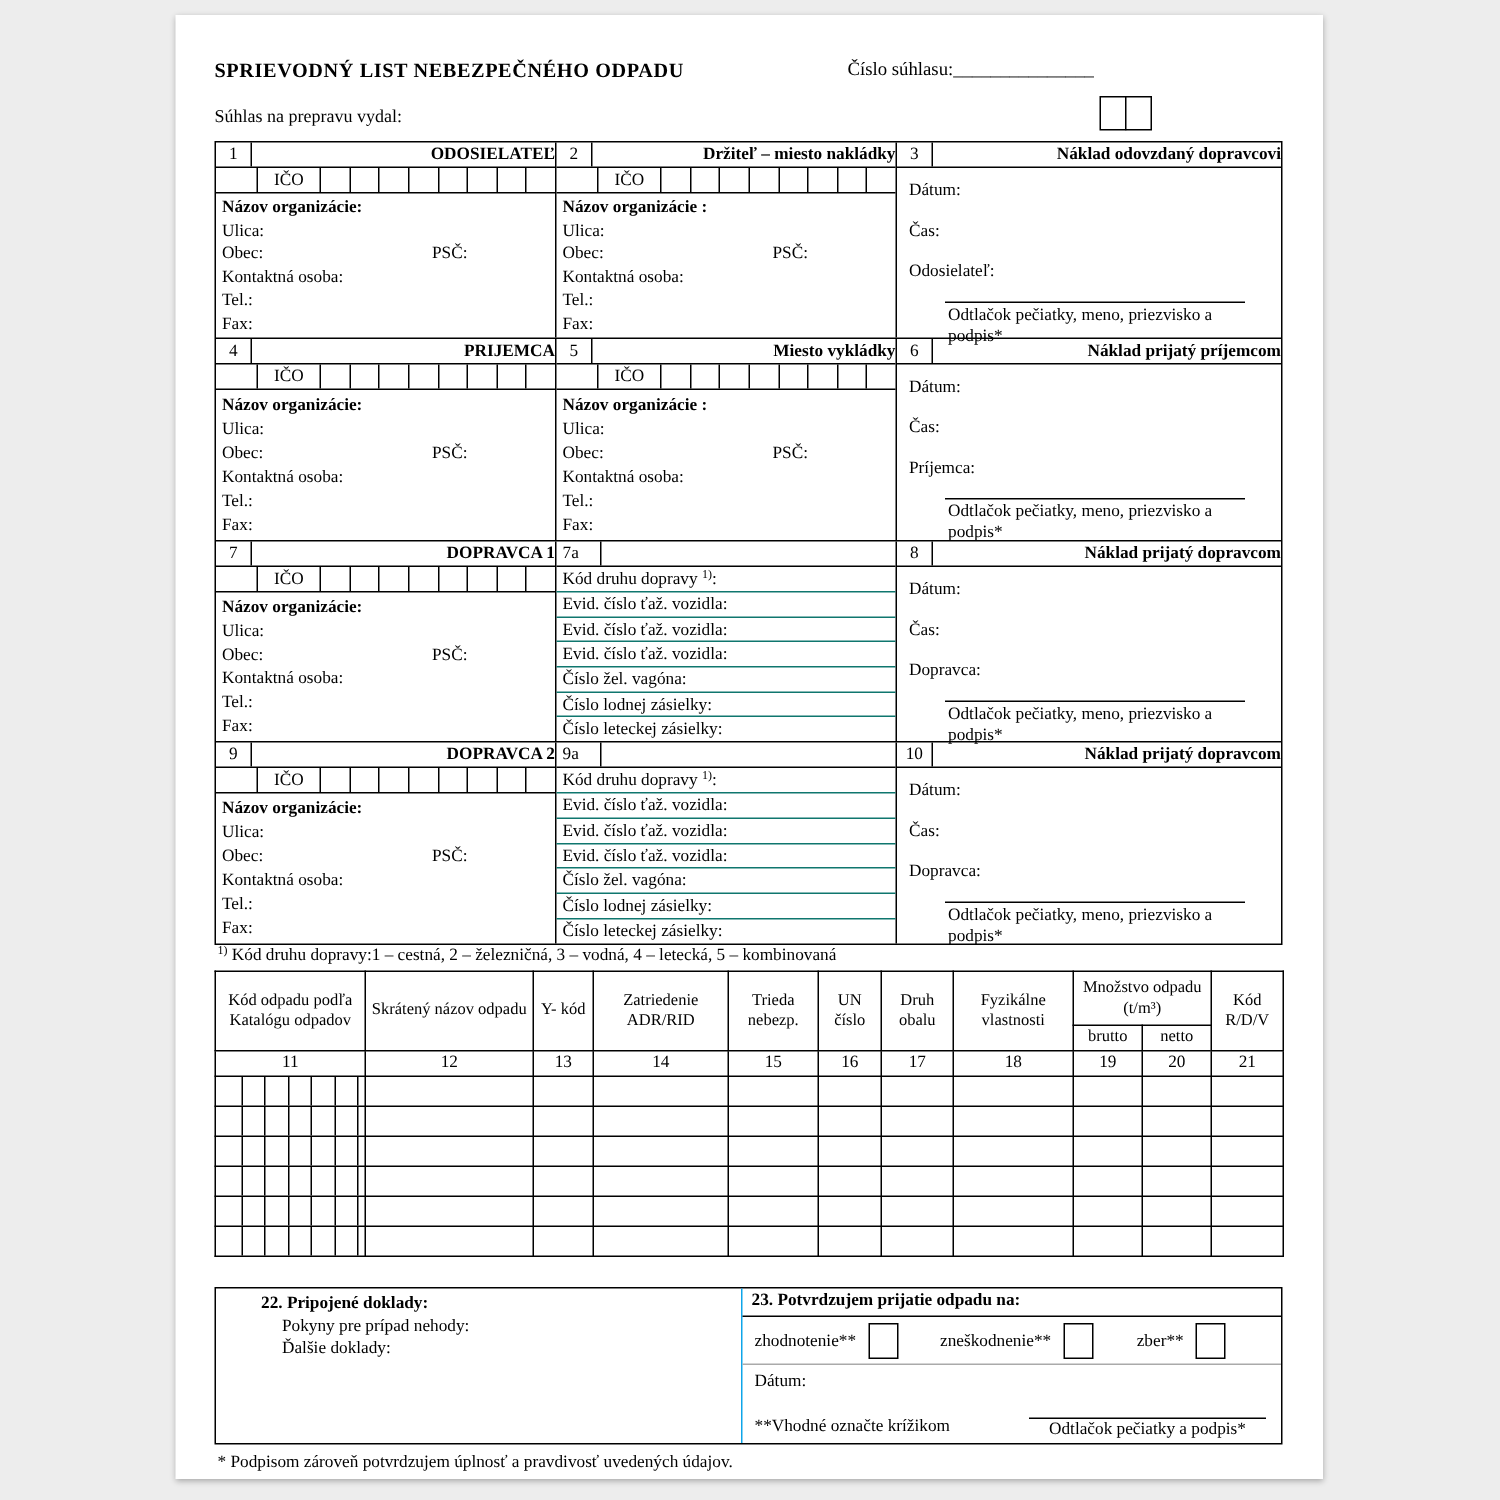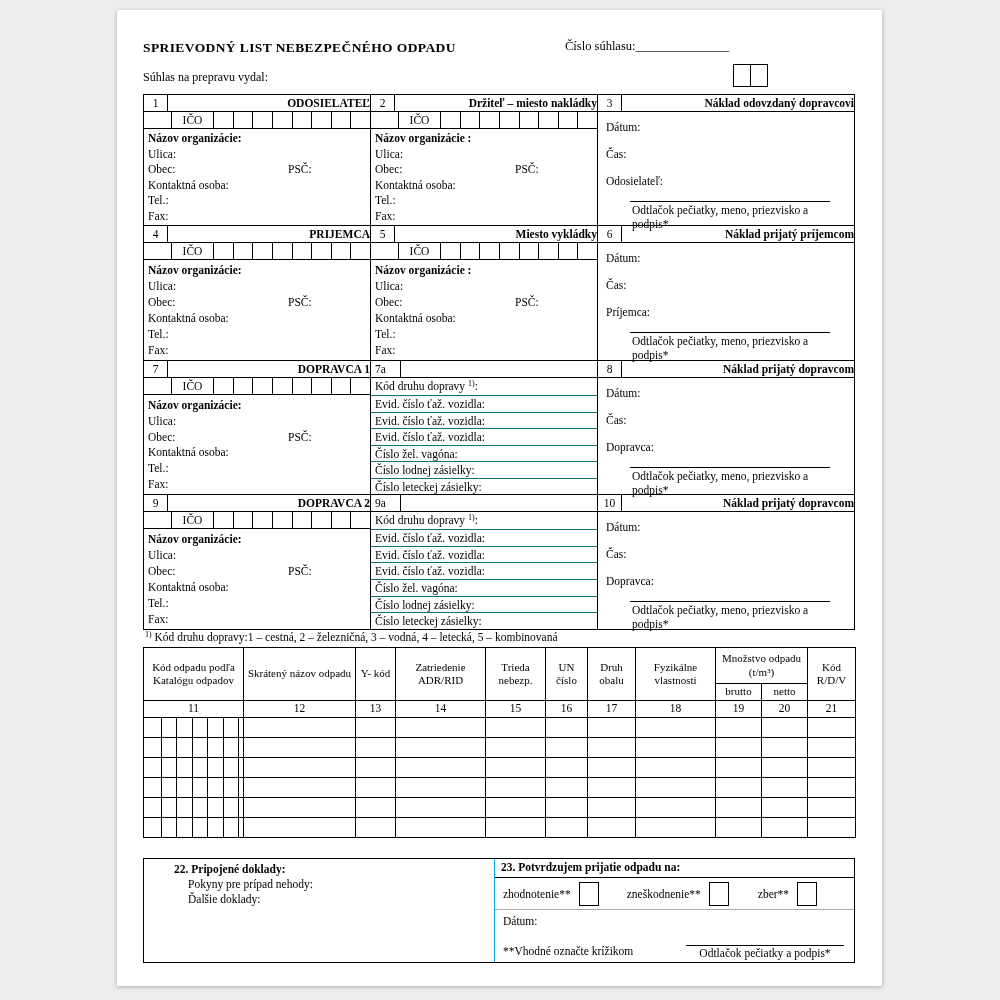--- a/index.html
+++ b/index.html
@@ -575,15 +575,16 @@
         <div class="b23-bottom">
           <span>**Vhodné označte krížikom</span>
           <span class="sig2">
             <span class="sig2-line" style="display:block"></span>
             <span>Odtlačok pečiatky a podpis*</span>
           </span>
         </div>
       </div>
     </div>
 
+    <div class="page-footnote">* Podpisom zároveň potvrdzujem úplnosť a pravdivosť uvedených údajov.</div>
 
   </div>
 </div>
 
 </body></html>

